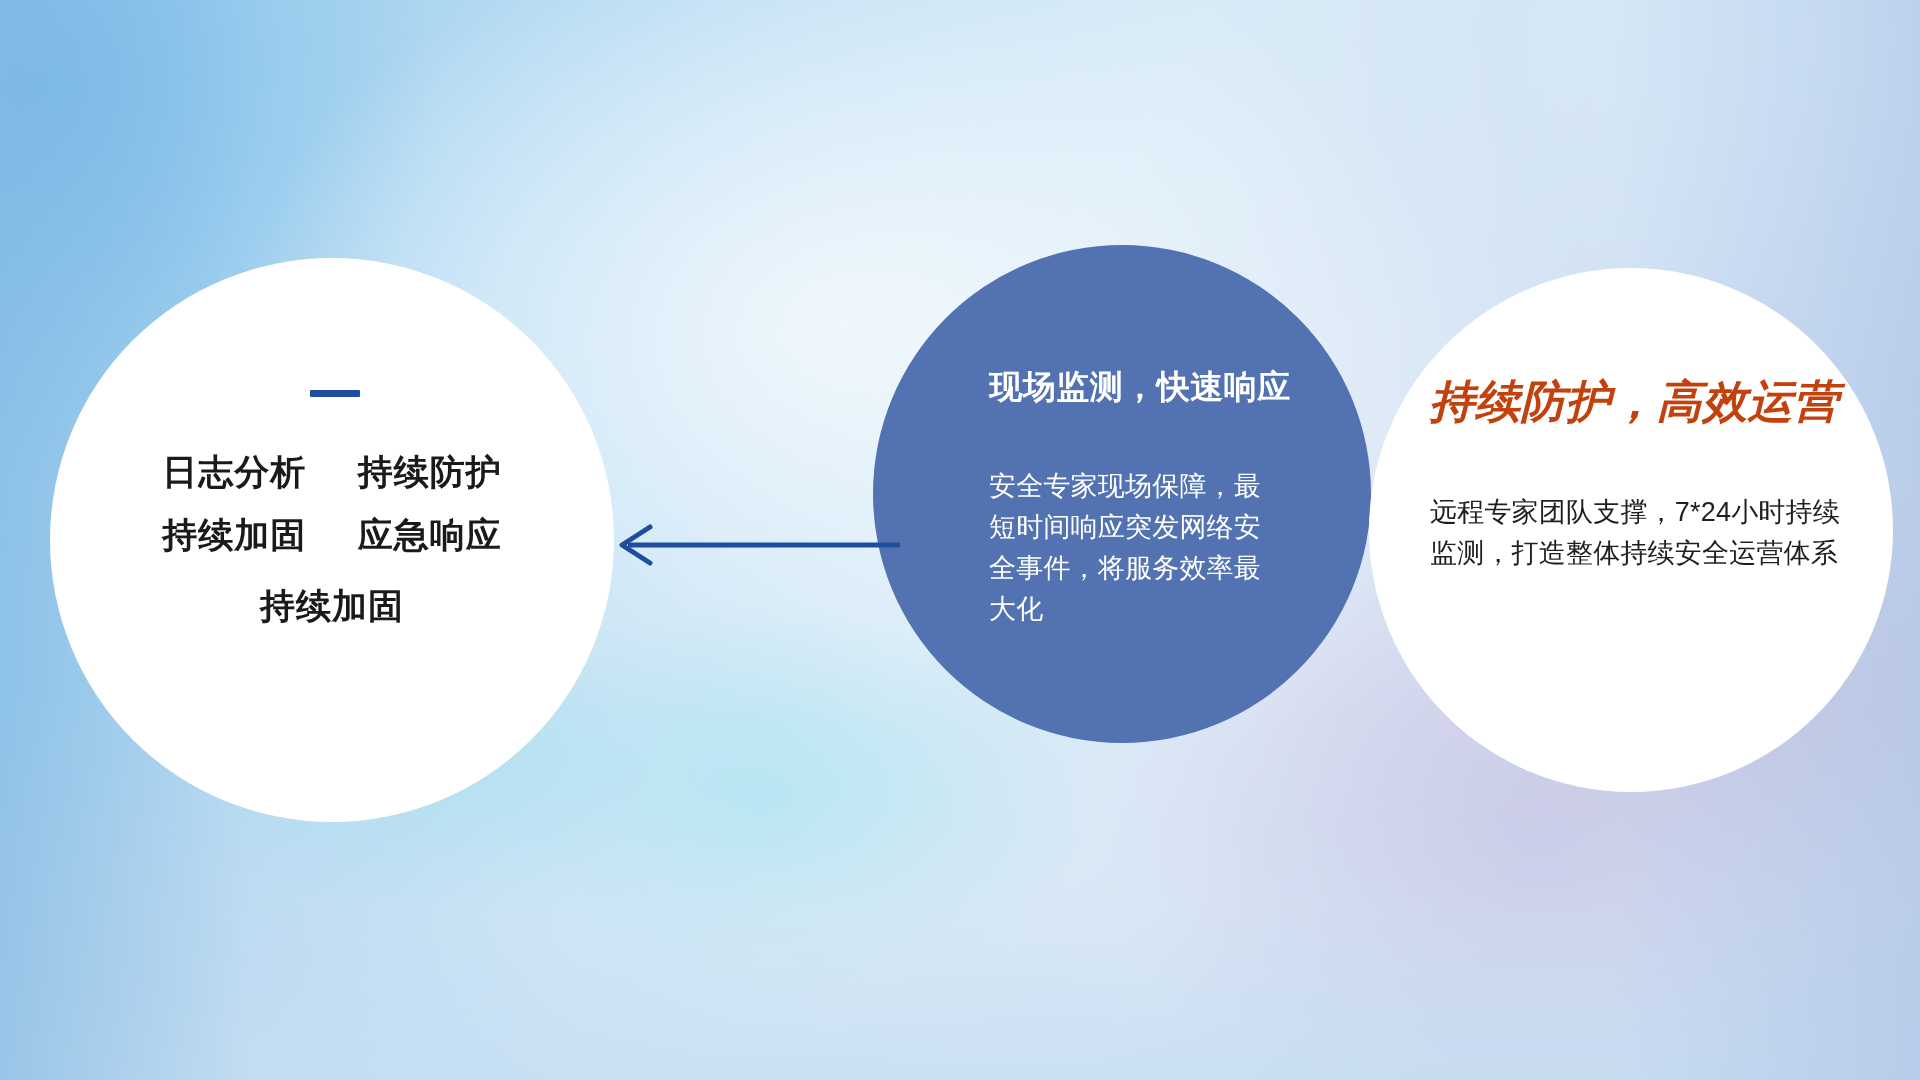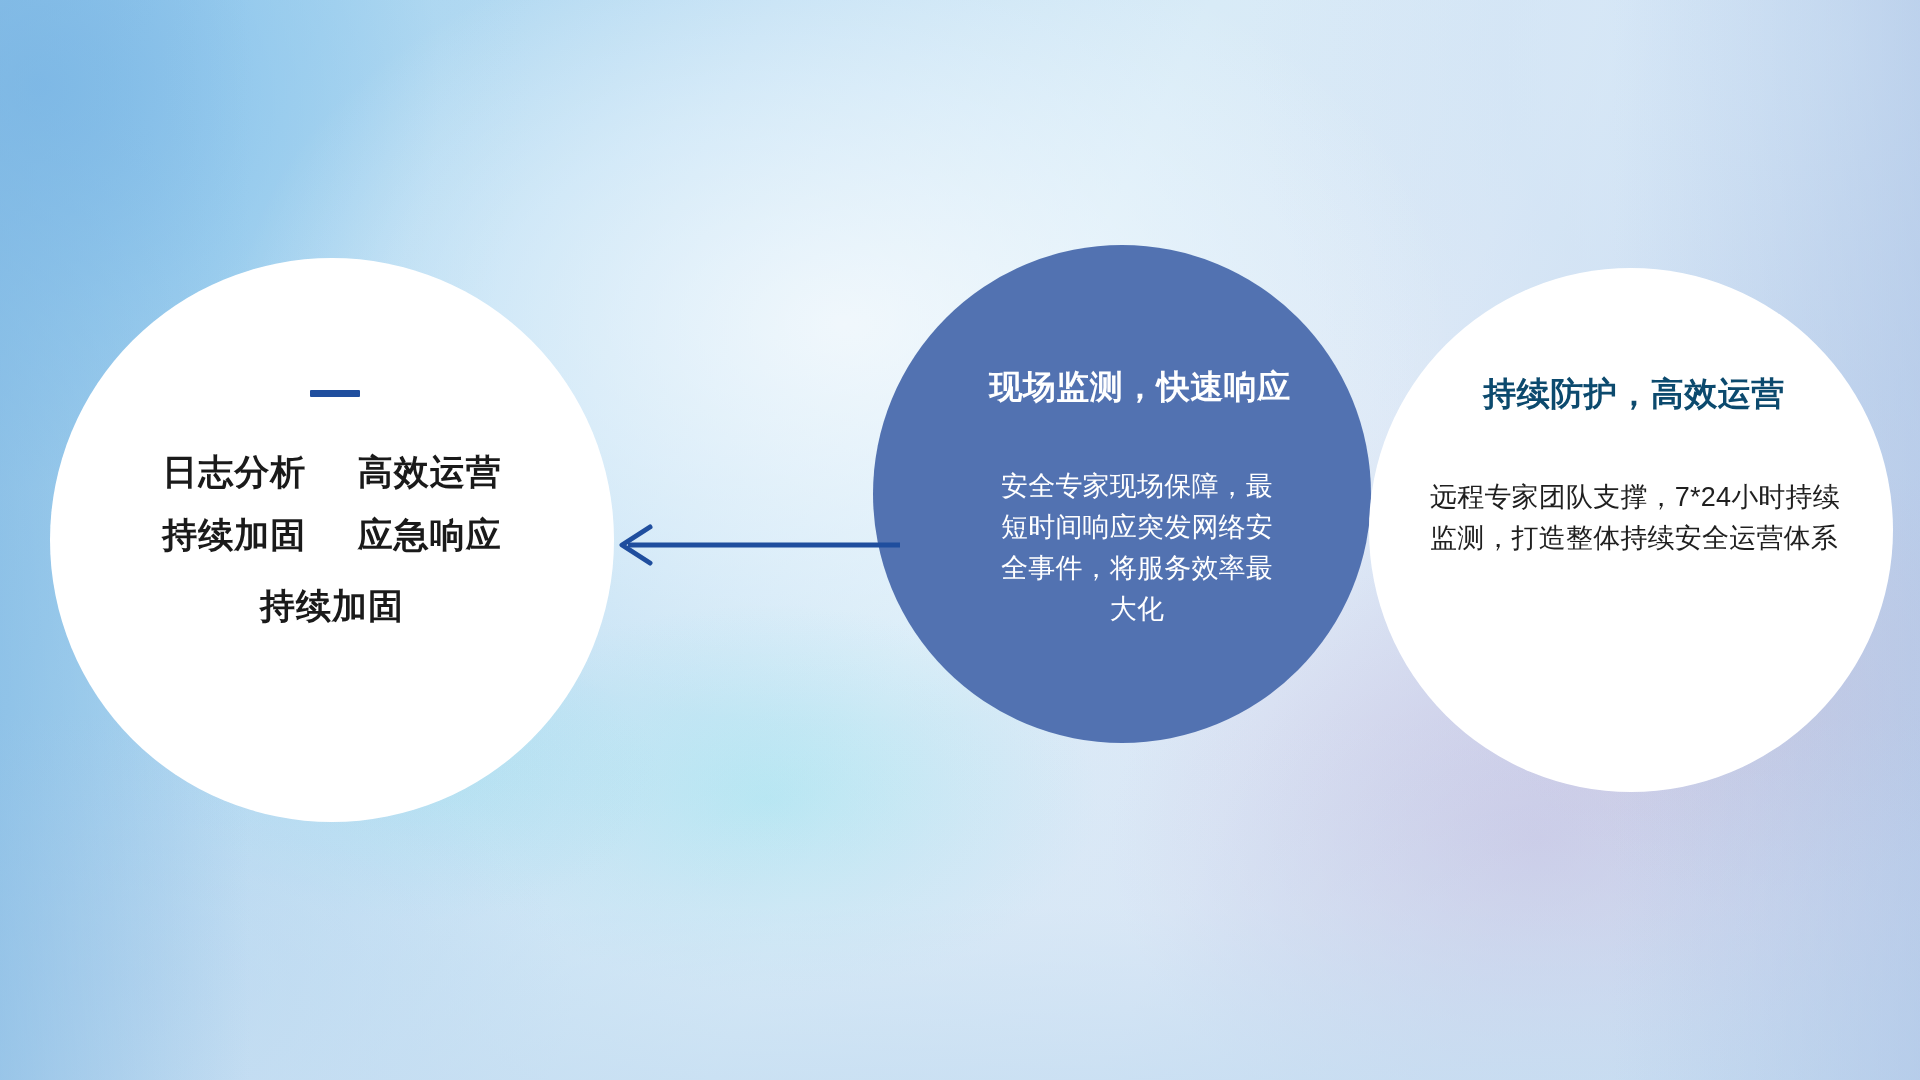--- a/index.html
+++ b/index.html
@@ -229,46 +229,46 @@
     margin-left: 36px;
   }
 
   .mid-body {
     margin-top: 56px;
     width: 296px;
     margin-left: 30px;
     font-size: 27px;
     line-height: 1.52;
     color: #ffffff;
-    text-align: center;
     letter-spacing: 0.2px;
   }
 
   
   .right-content {
     position: absolute;
     left: 1369px;
     top: 268px;
     width: 524px;
     height: 524px;
     z-index: 8;
     display: flex;
     flex-direction: column;
     align-items: center;
     box-sizing: border-box;
     padding-top: 104px;
   }
 
   .right-title {
-    font-size: 33px;
+    font-size: 45px;
     font-weight: bold;
-    color: #0c4a6e;
+    color: #c2410c;
     letter-spacing: 0.5px;
     white-space: nowrap;
     margin-left: 6px;
+    font-style: italic;
   }
 
   .right-body {
     margin-top: 60px;
     width: 420px;
     font-size: 27px;
     line-height: 1.52;
     color: #1f1f1f;
     text-align: left;
     letter-spacing: 0.2px;
@@ -306,21 +306,21 @@
   <div class="circle circle-left"></div>
   <div class="circle circle-mid"></div>
   <div class="circle circle-right"></div>
 
   <div class="left-content">
     <div class="accent-dash"></div>
     <div class="left-lines">
       <div class="left-line">
         <span>日志分析</span>
         <span class="gap"></span>
-        <span>高效运营</span>
+        <span>持续防护</span>
       </div>
       <div class="left-line">
         <span>持续加固</span>
         <span class="gap"></span>
         <span>应急响应</span>
       </div>
       <div class="left-line center-line">持续加固</div>
     </div>
   </div>
 

